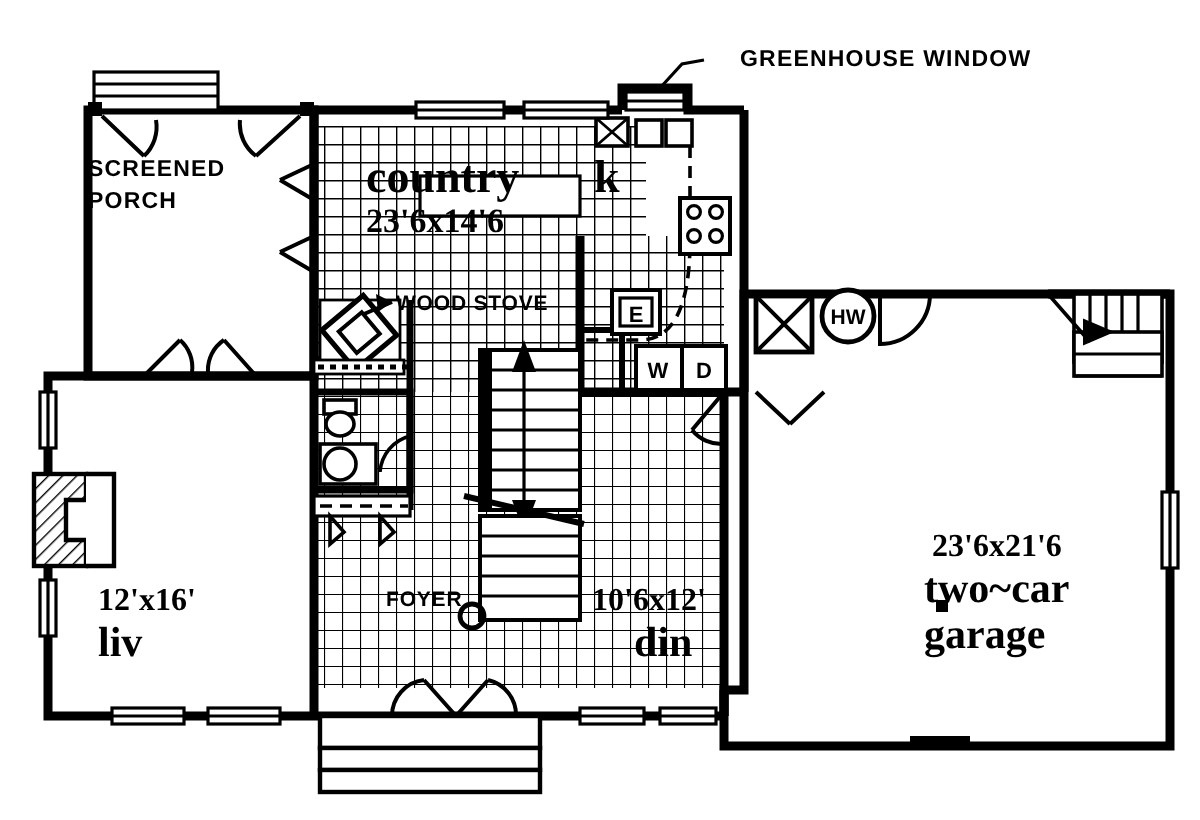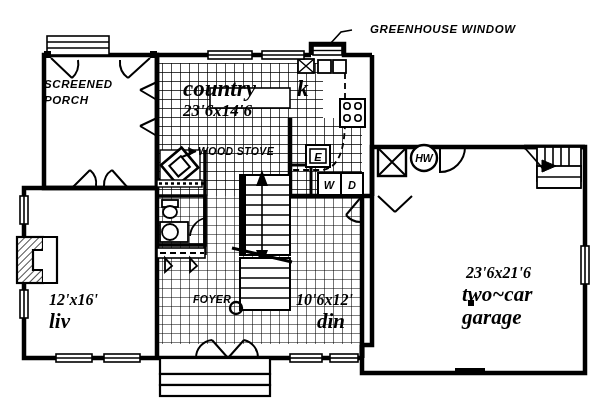--- a/index.html
+++ b/index.html
@@ -1,18 +1,18 @@
 <!DOCTYPE html>
 <html><head>
 <meta charset="utf-8">
 <style>
   html,body{margin:0;padding:0;background:#ffffff;}
   body{width:600px;height:410px;overflow:hidden;
        font-family:"Liberation Sans",sans-serif;}
-  #plan{position:relative;width:600px;height:410px;background:#fff;font-style:italic;}
+  #plan{position:relative;width:600px;height:410px;background:#fff;}
   svg{display:block;}
   .lbl{font-family:"Liberation Sans",sans-serif;font-weight:bold;fill:#000;}
   .serif{font-family:"Liberation Serif",serif;font-weight:bold;fill:#000;}
 </style>
 </head>
 <body>
 
 <div id="plan">
 <svg width="600" height="410" viewBox="0 0 600 410">
 

